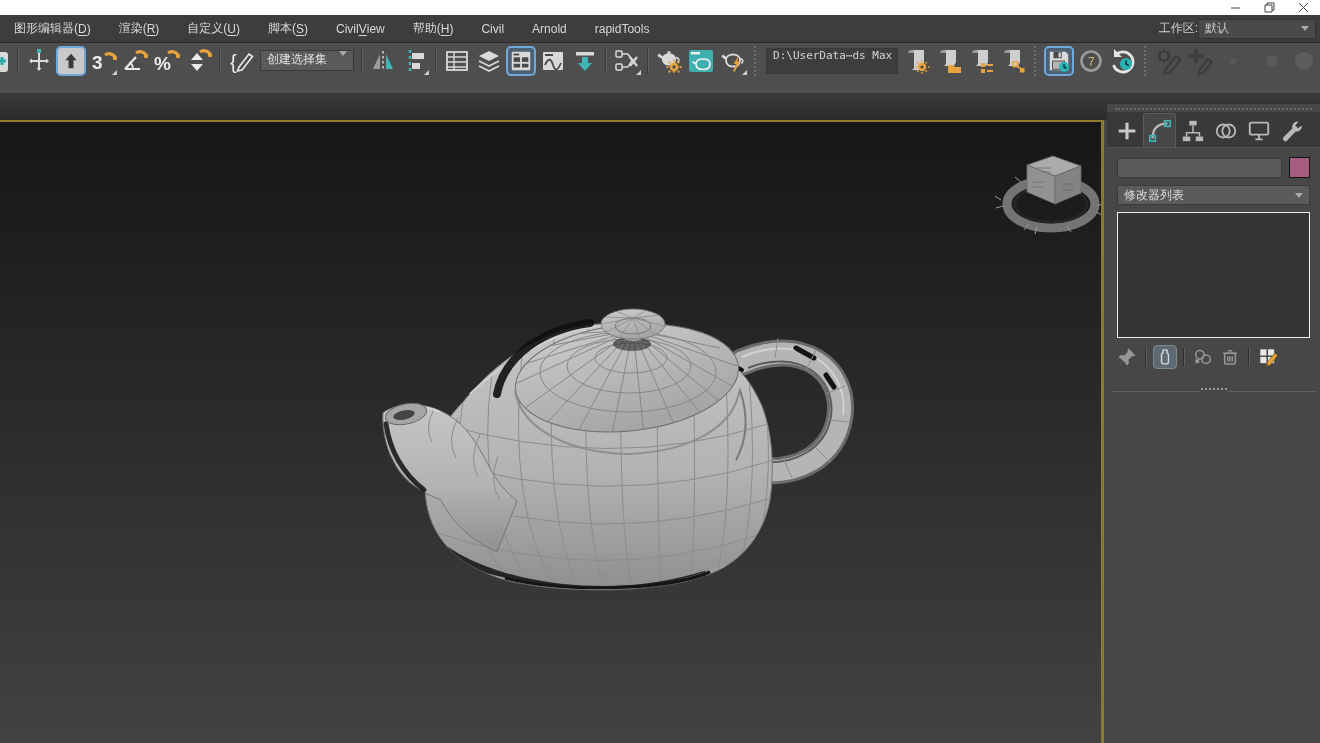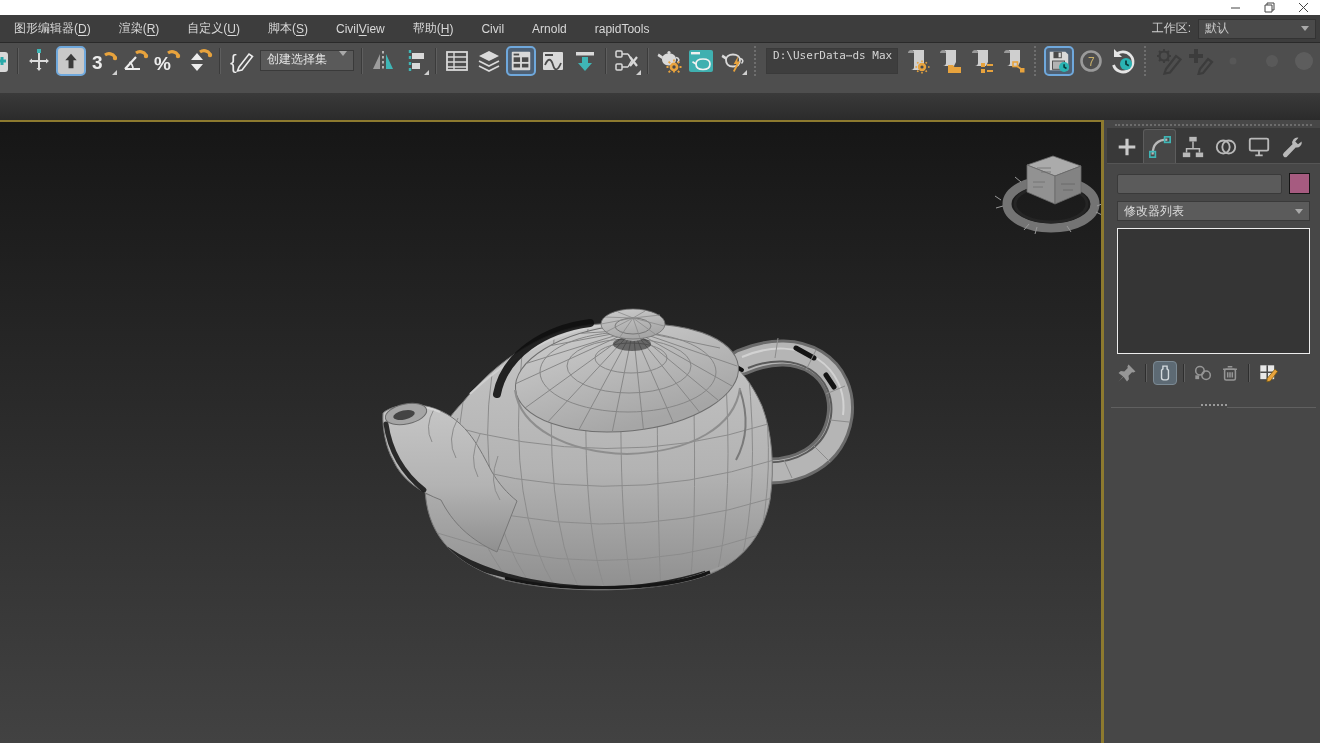--- a/index.html
+++ b/index.html
@@ -13,21 +13,21 @@
   .winbtn svg{display:block;}
 
   
   #menubar{left:0;top:15px;width:1320px;height:28px;background:#3d3d3d;border-bottom:1px solid #2a2a2a;
     display:flex;align-items:center;color:#d8d8d8;font-size:12px;}
   .menu-item{padding:0 14px;height:100%;display:flex;align-items:center;white-space:nowrap;}
   .mn{text-decoration:underline;text-underline-offset:2px;}
   #menubar .spacer{flex:1;}
   .ws-label{color:#cfcfcf;white-space:nowrap;}
   .ws-combo{width:118px;height:20px;background:#4a4a4a;border:1px solid #333;display:flex;align-items:center;
-    padding:0 6px;margin-right:4px;color:#c9c9c9;margin-left:7px;}
+    padding:0 6px;margin-right:4px;color:#c9c9c9;}
   .combo-arrow{margin-left:auto;width:0;height:0;border-left:4px solid transparent;border-right:4px solid transparent;border-top:5px solid #a9a9a9;}
 
   
   #toolbar{left:0;top:43px;width:1320px;height:50px;background:#4e4e4e;display:flex;align-items:flex-start;padding-top:3px;}
   .tbtn{position:relative;width:30px;height:30px;min-width:30px;display:flex;align-items:center;justify-content:center;margin:0 1px;}
   .tbtn svg{display:block;}
   .tbtn.hl{background:rgba(80,120,165,.45);border:2px solid #6fa8dc;border-radius:5px;}
   .tbtn.hl-light{background:#c9c9c9;border:2px solid #6fa8dc;border-radius:5px;}
   .sep{width:2px;height:26px;min-width:2px;background:#3b3b3b;border-right:1px solid #5e5e5e;margin:2px 4px 0;}
   .dsep{width:4px;min-width:4px;height:30px;border-left:2px dotted #6e6e6e;margin:0 5px;}
@@ -41,21 +41,21 @@
   
   #ribbon{left:0;top:93px;width:1320px;height:27px;background:linear-gradient(#3a3a3a,#2b2b2b);}
 
   
   #viewport{left:0;top:120px;width:1104px;height:623px;border-top:2px solid #8d7a2f;border-right:3px solid #8d7a2f;
     background:linear-gradient(#161616,#424242);overflow:hidden;}
   #teapot-svg{position:absolute;left:0;top:0;}
   #viewcube{position:absolute;left:993px;top:22px;}
 
   
-  #panel{left:1107px;top:120px;width:213px;height:623px;background:#474747;}
+  #panel{left:1107px;top:104px;width:213px;height:623px;background:#474747;}
   .p-handle{margin:4px 8px 2px;border-top:2px dotted #6c6c6c;height:2px;}
   .p-tabs{height:36px;background:#393939;display:flex;align-items:flex-end;padding:0 3px;border-bottom:1px solid #555;}
   .ptab{width:33px;height:32px;display:flex;align-items:center;justify-content:center;}
   .ptab.active{background:#474747;border:1px solid #5d5d5d;border-bottom:none;border-radius:3px 3px 0 0;height:34px;}
   .name-row{margin:9px 10px 0;display:flex;gap:7px;align-items:center;}
   .name-input{flex:1;height:20px;background:#5b5b5b;border:1px solid #3a3a3a;border-radius:2px;color:#e5e5e5;font-size:12px;padding:0 4px;outline:none;}
   .color-swatch{width:21px;height:21px;border:1px solid #141414;}
   .modlist{margin:7px 10px 0;height:20px;background:#5b5b5b;border:1px solid #3a3a3a;display:flex;align-items:center;
     padding:0 6px;color:#dcdcdc;font-size:12px;}
   .stackbox{margin:7px 10px 0;height:126px;background:#353535;border:1px solid #ededed;}

